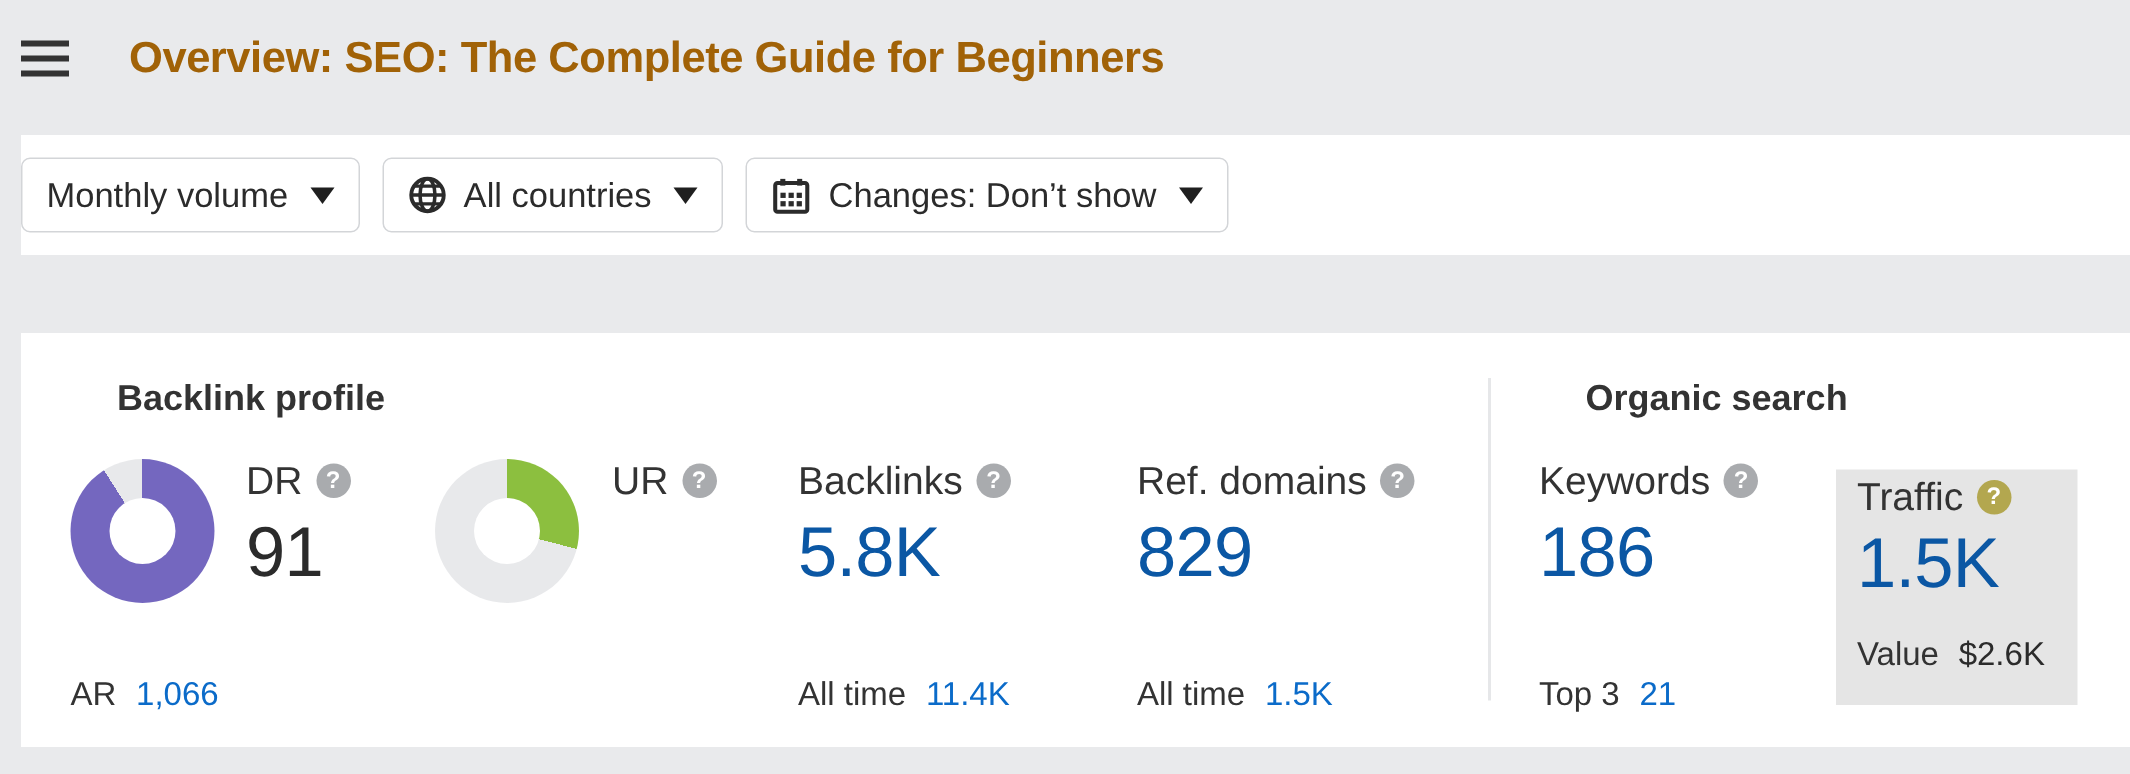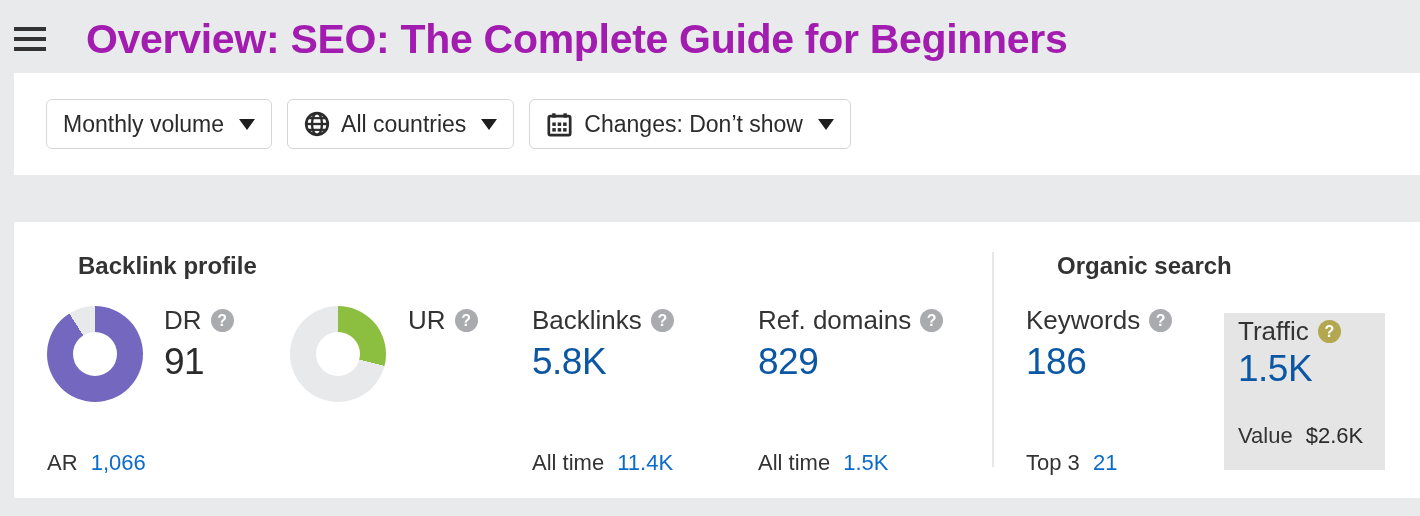--- a/index.html
+++ b/index.html
@@ -33,38 +33,37 @@
   }
   .hamburger span {
     display: block;
     height: 4px;
     width: 32px;
     background: #333333;
     border-radius: 0;
   }
   .page-title {
     margin-left: 38px;
-    font-size: 41px;
+    font-size: 29px;
     font-weight: bold;
     letter-spacing: -0.3px;
-    color: #a21caf;
+    color: #a16207;
     white-space: nowrap;
   }
 
   
   .filter-card {
     position: absolute;
     left: 14px;
-    top: 73px;
+    top: 90px;
     width: 1406px;
-    height: 102px;
+    height: 80px;
     background: #ffffff;
     display: flex;
     align-items: center;
-    padding-left: 32px;
     gap: 15px;
   }
   .dropdown {
     height: 50px;
     border: 1px solid #d3d5d8;
     border-radius: 6px;
     background: #ffffff;
     display: flex;
     align-items: center;
     padding: 0 16px;
@@ -137,22 +136,23 @@
     color: #ffffff;
     font-size: 16px;
     font-weight: bold;
     line-height: 23px;
     text-align: center;
     flex: 0 0 auto;
     cursor: pointer;
     font-family: "Liberation Sans", sans-serif;
   }
   .metric .value {
-    font-size: 37px;
+    font-size: 47px;
     line-height: 56px;
+    margin-top: 6px;
     white-space: nowrap;
     letter-spacing: -0.5px;
   }
   .value.dark { color: #2b2b2b; }
   .value.blue { color: #0b57a4; }
   .metric .sub {
     position: absolute;
     top: 144px;
     font-size: 22px;
     color: #333333;

